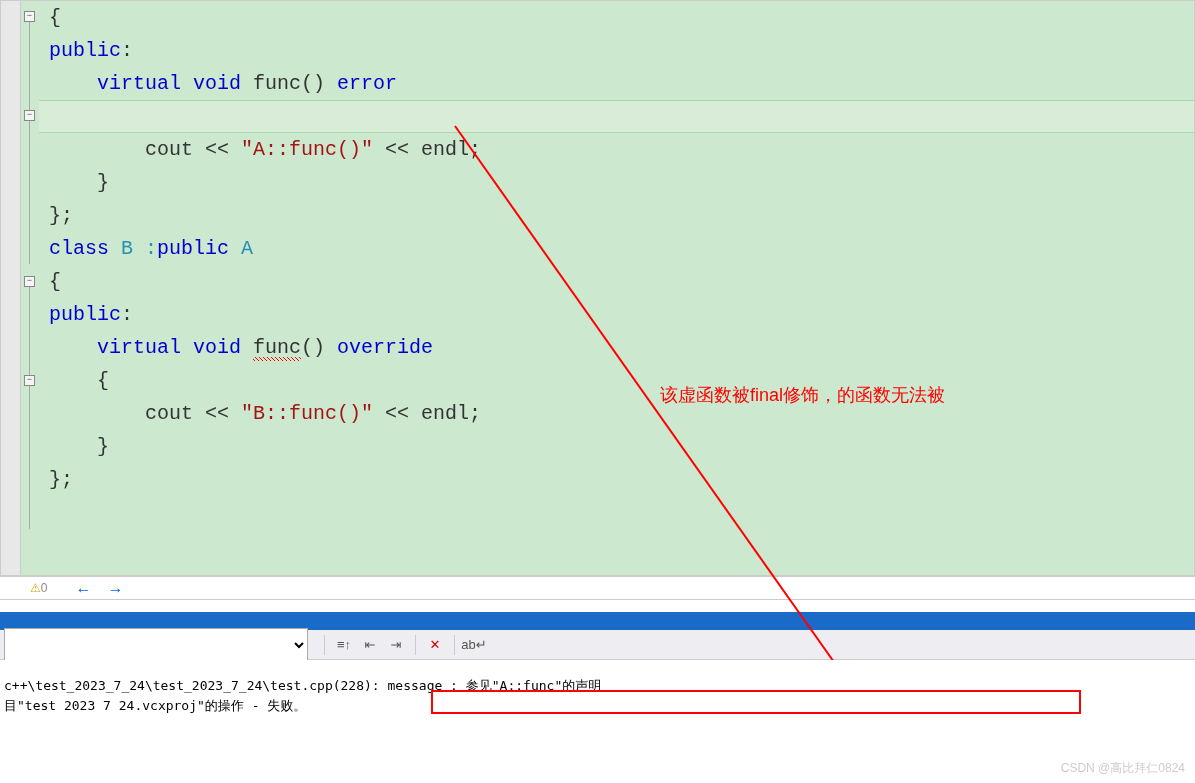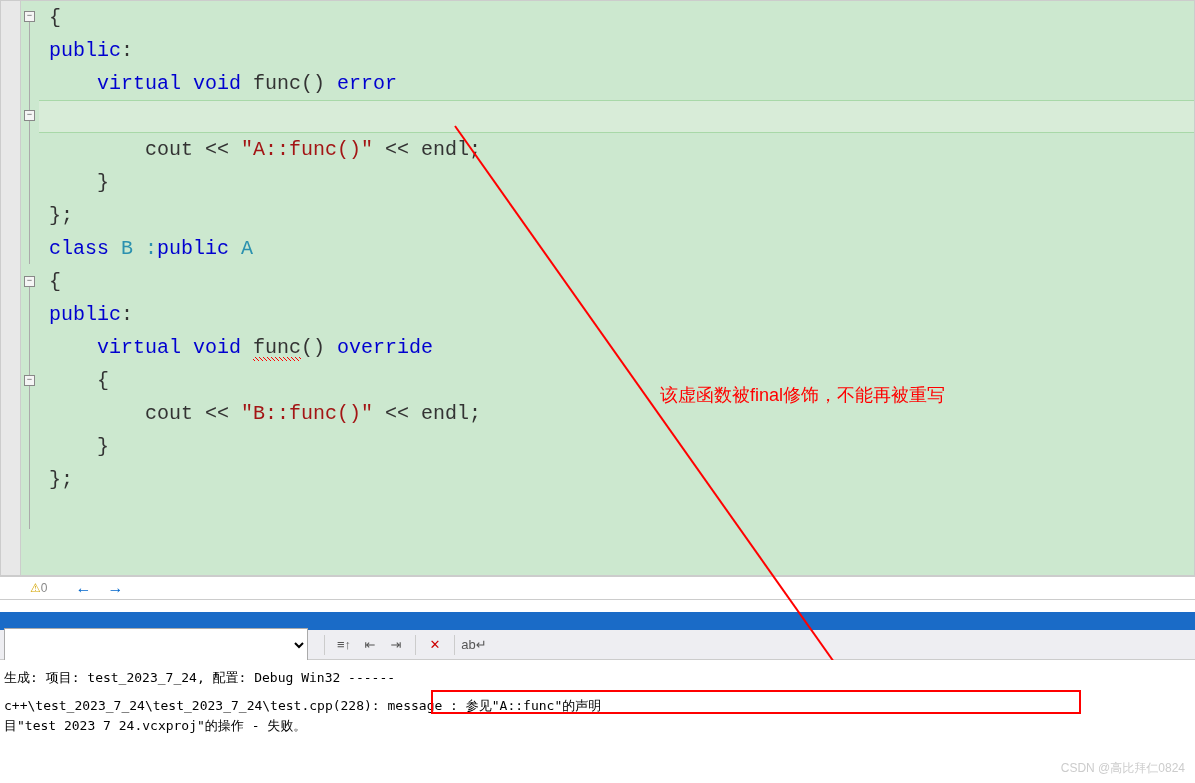--- a/index.html
+++ b/index.html
@@ -187,21 +187,21 @@
 
 <svg class="arrow-svg" width="1195" height="783">
   <defs>
     <marker id="ah" markerWidth="12" markerHeight="12" refX="10" refY="5" orient="auto">
       <path d="M0,0 L10,5 L0,10 z" fill="red"></path>
     </marker>
   </defs>
   <line x1="455" y1="126" x2="875" y2="720" stroke="red" stroke-width="2" marker-end="url(#ah)"></line>
 </svg>
 
-<div class="annotation" style="left:660px; top:383px">该虚函数被final修饰，不能再被重写</div>
+<div class="annotation" style="left:660px; top:383px">该虚函数被final修饰，的函数无法被</div>
 
 <div class="status-bar">
   <span style="color:#d4a500">⚠</span>
   <span class="warn">0</span>
   <span class="nav-btn">←</span>
   <span class="nav-btn">→</span>
 </div>
 
 <div class="blank-row"></div>
 <div class="blue-bar"></div>
@@ -214,20 +214,19 @@
   <span class="tool-btn">≡↑</span>
   <span class="tool-btn">⇤</span>
   <span class="tool-btn">⇥</span>
   <div class="tool-sep"></div>
   <span class="tool-btn" style="color:#c00">✕</span>
   <div class="tool-sep"></div>
   <span class="tool-btn">ab↵</span>
 </div>
 
 <div class="output">
-  <div>生成: 项目: test_2023_7_24, 配置: Debug Win32 ------</div>
   <div style="height:8px"></div>
   <div>c++\test_2023_7_24\test_2023_7_24\test.cpp(228): message : 参见"A::func"的声明</div>
   <div>目"test 2023 7 24.vcxproj"的操作 - 失败。</div>
   <div class="error-box" style="left:431px; top:30px; width:650px; height:24px"></div>
 </div>
 
 <div class="watermark">CSDN @高比拜仁0824</div>
 
 </body></html>

